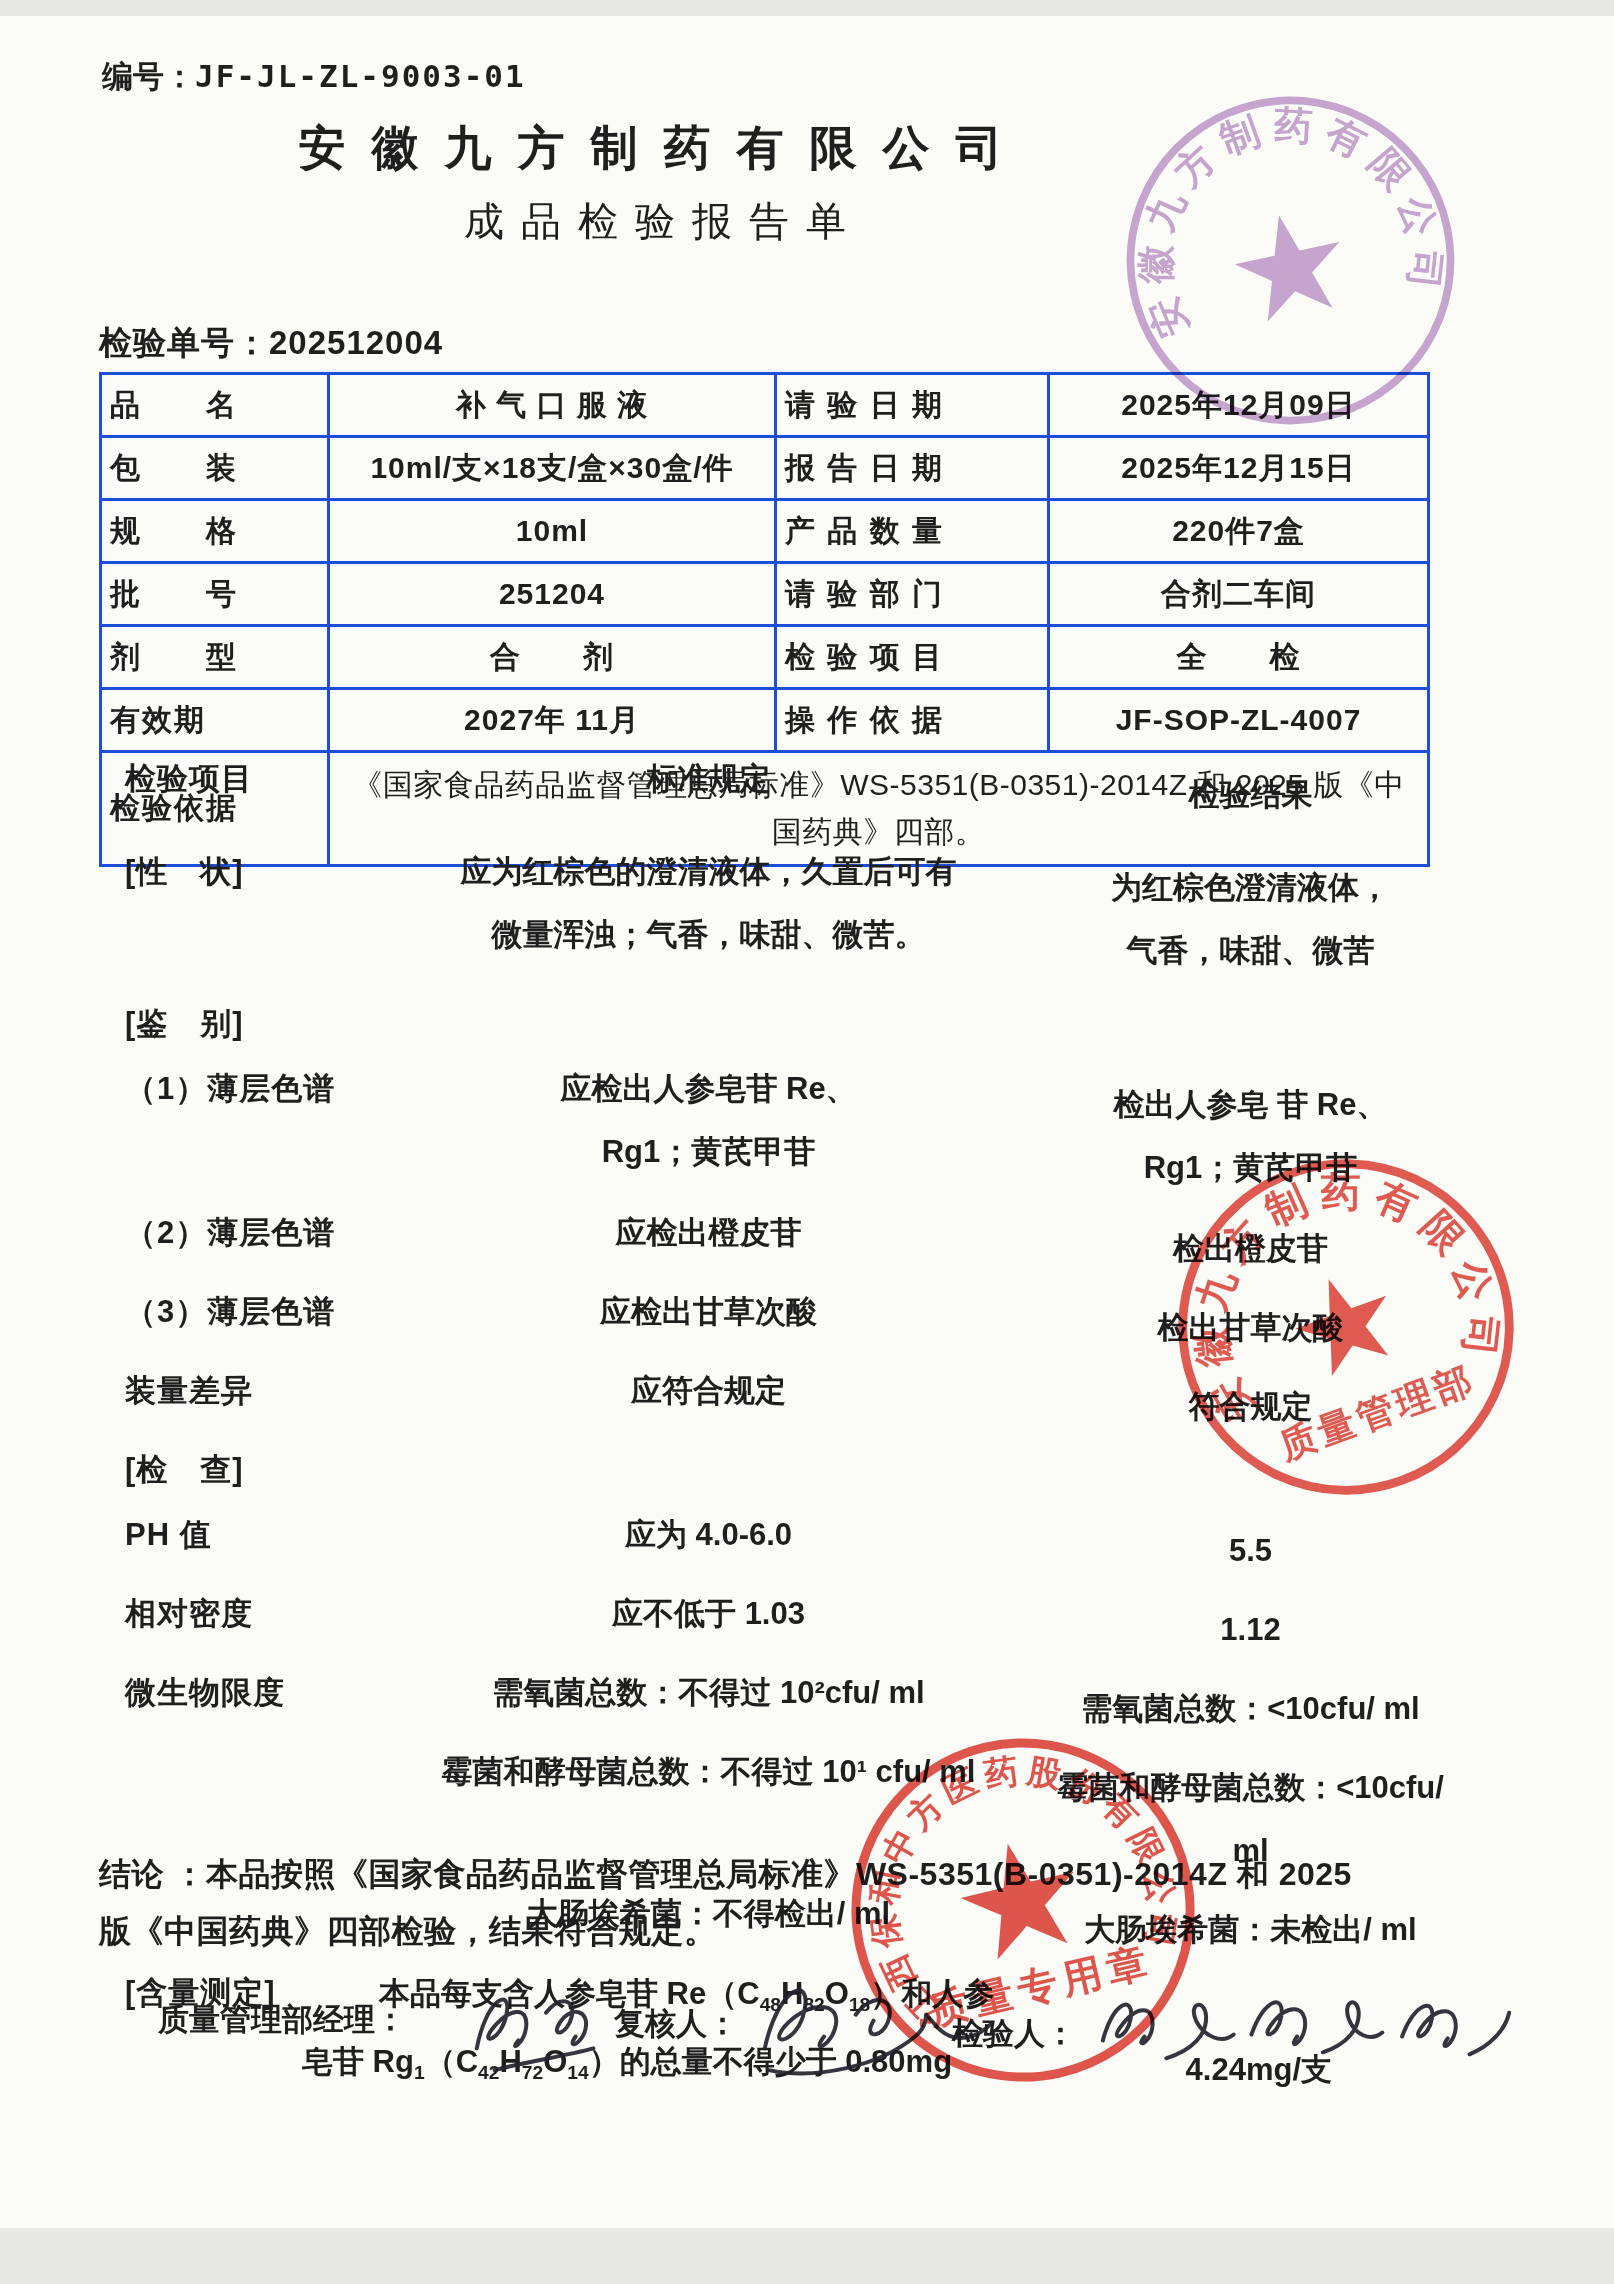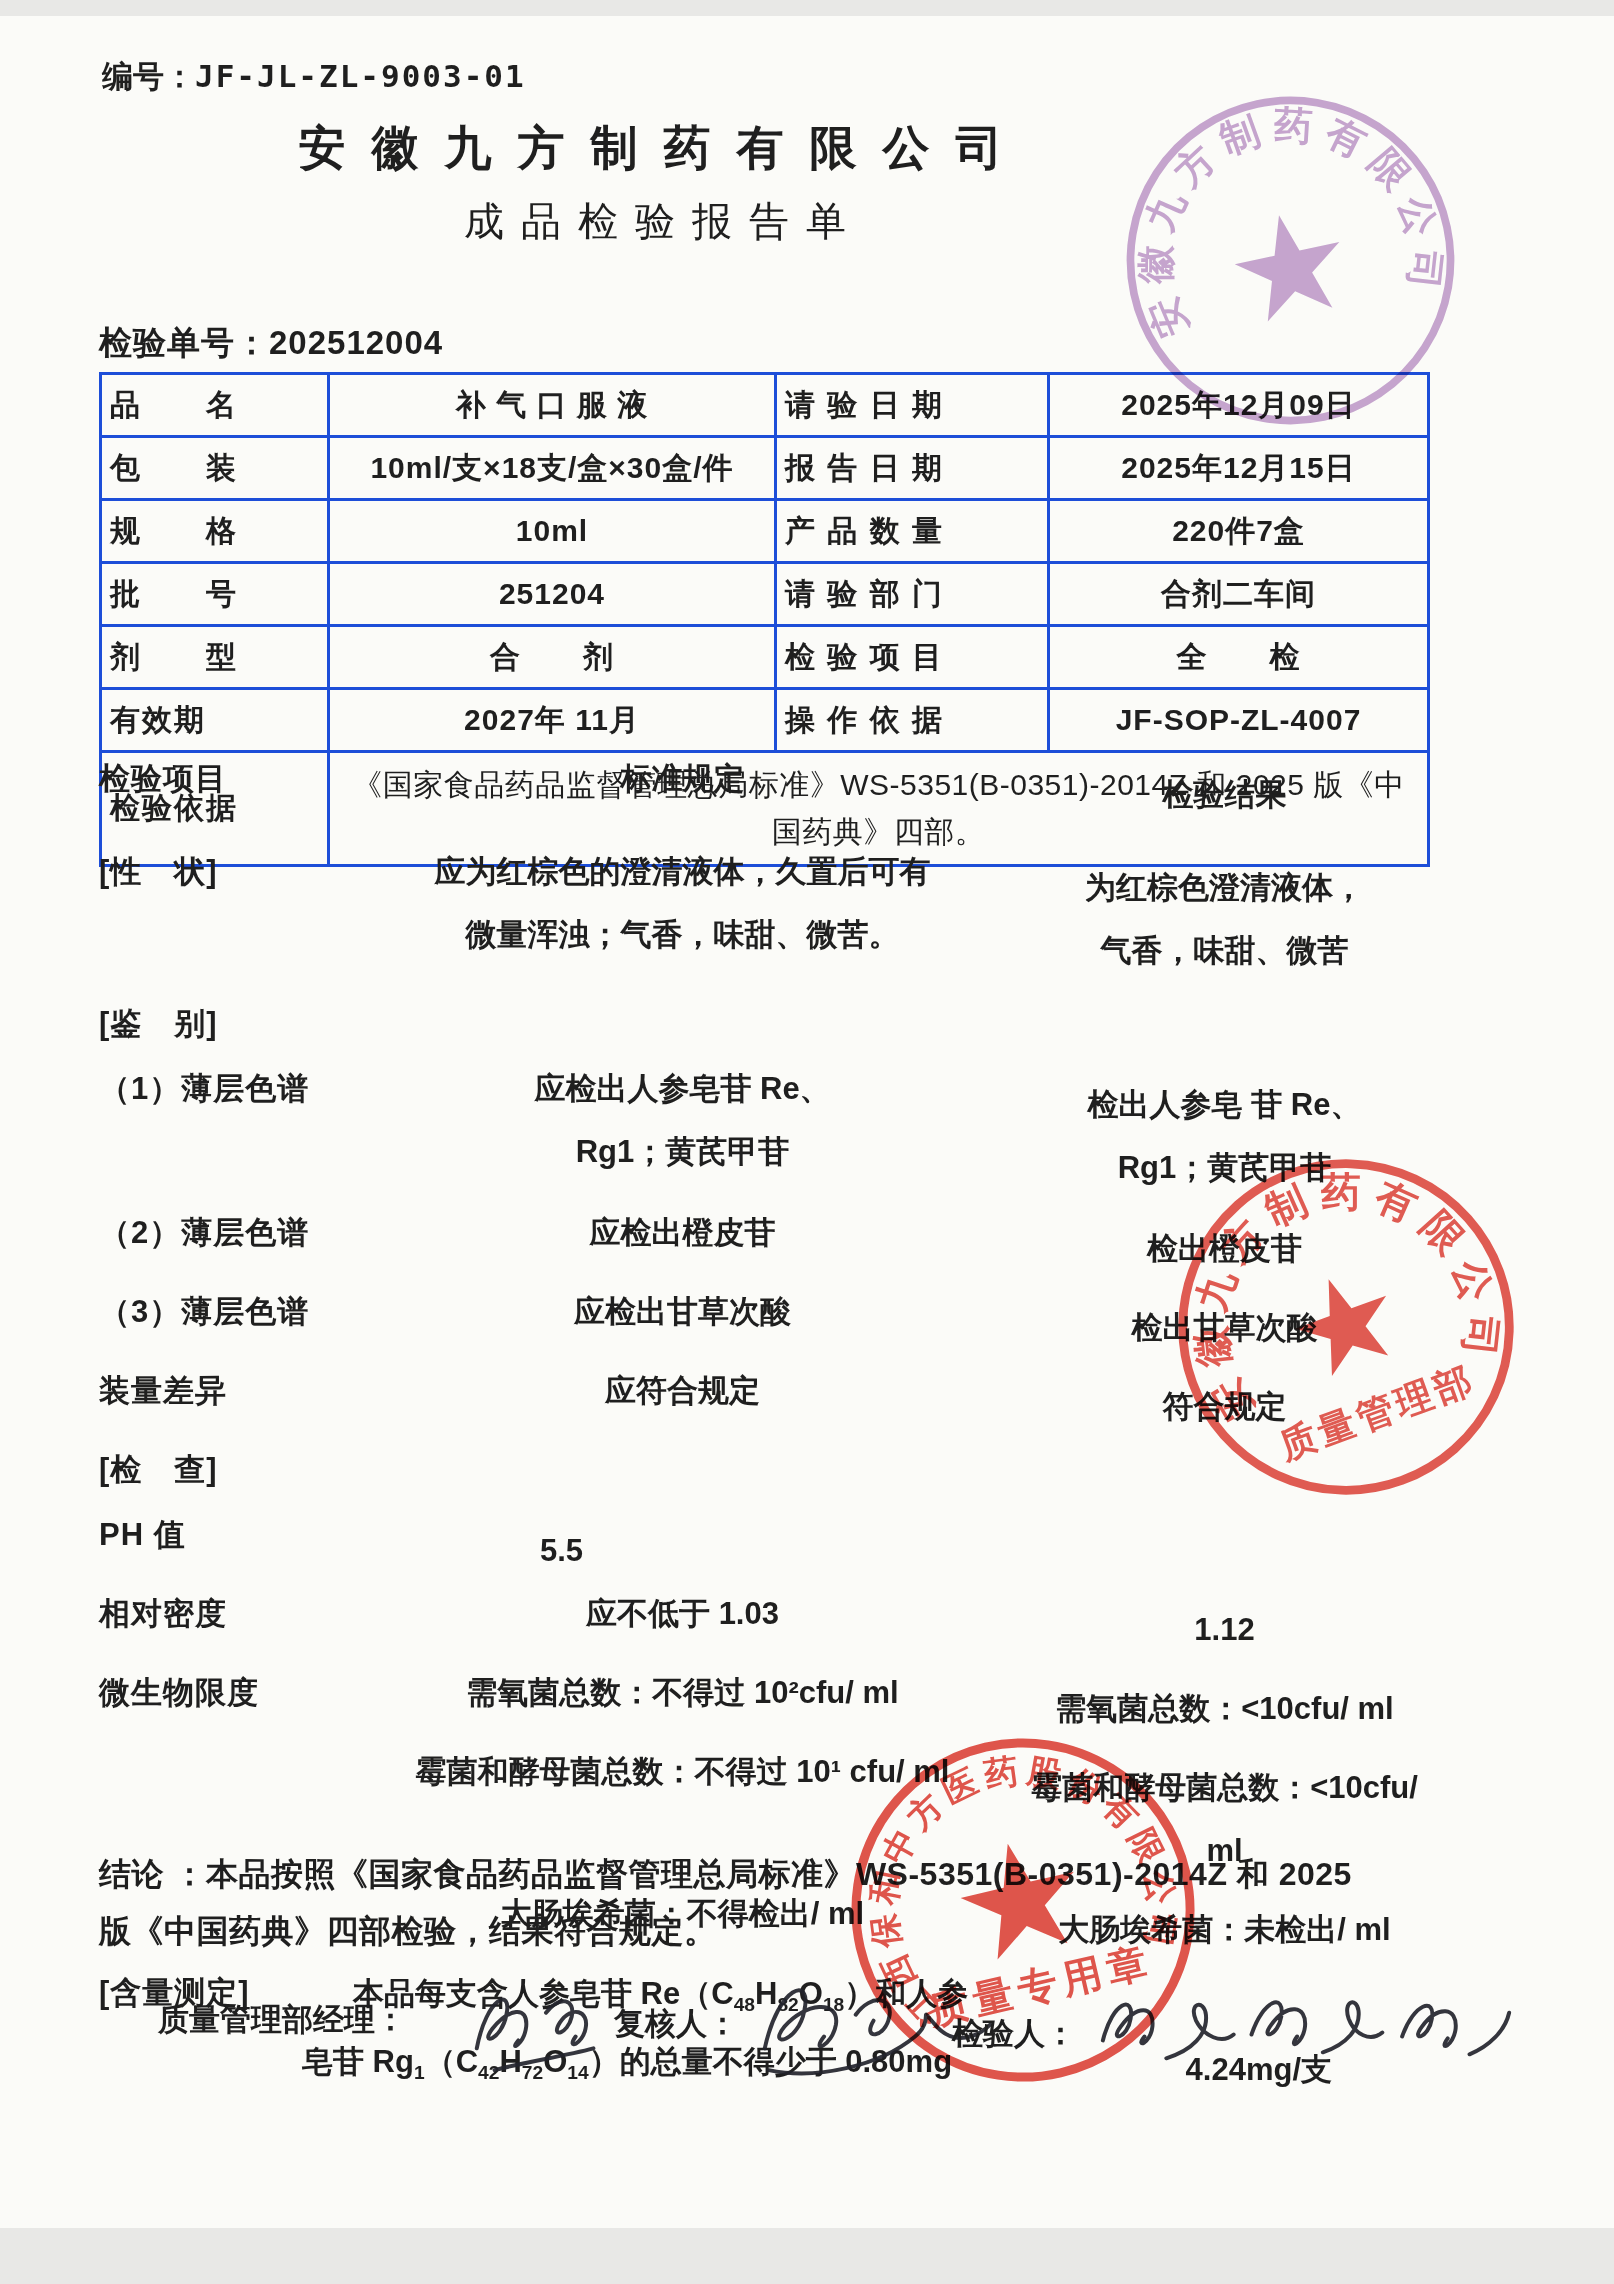--- a/index.html
+++ b/index.html
@@ -27,21 +27,21 @@
   table.info{position:absolute;left:99px;top:356px;width:1328px;border-collapse:collapse;
              table-layout:fixed;font-size:30px;font-weight:600;}
   table.info td{border:3px solid #1d4ed8;height:56px;padding:2px 8px;overflow:hidden;}
   td.lab{font-weight:700;padding-left:26px;letter-spacing:2px;white-space:nowrap;}
   td.val{text-align:center;letter-spacing:1px;white-space:nowrap;}
   td.basis{font-weight:400;text-align:center;padding:8px 16px;line-height:1.55;letter-spacing:0.5px;}
   tr.basis-row td{height:107px;}
 
   .res{position:absolute;left:99px;top:731px;width:1337px;font-size:31px;font-weight:600;}
   .rrow{display:flex;align-items:flex-start;}
-  .rc1{width:252px;flex:none;letter-spacing:1px;}
+  .rc1{width:252px;flex:none;letter-spacing:1px;padding-left:26px;}
   .rc2{width:663px;flex:none;text-align:center;}
   .rc3{width:421px;flex:none;text-align:center;}
   .ln{line-height:63px;}
   .shift{padding-top:16px;}
   .sect{font-weight:700;} .m3{margin-bottom:2px;}
   sub.chem{font-size:0.62em;}
   .assay1{margin-left:2px;line-height:65px;}
   .assay2{margin-left:203px;line-height:49px;}
   .assay-res{margin-left:auto;margin-right:104px;line-height:65px;}
 
@@ -180,20 +180,21 @@
       <div class="rc2 ln">应符合规定</div>
       <div class="rc3 ln shift">符合规定</div>
     </div>
 
     <div class="rrow m3">
       <div class="rc1 ln sect">[检　查]</div>
     </div>
 
     <div class="rrow">
       <div class="rc1 ln">PH 值</div>
+      <div class="rc2 ln">应为 4.0-6.0</div>
       <div class="rc3 ln shift">5.5</div>
     </div>
 
     <div class="rrow">
       <div class="rc1 ln">相对密度</div>
       <div class="rc2 ln">应不低于 1.03</div>
       <div class="rc3 ln shift">1.12</div>
     </div>
 
     <div class="rrow">

